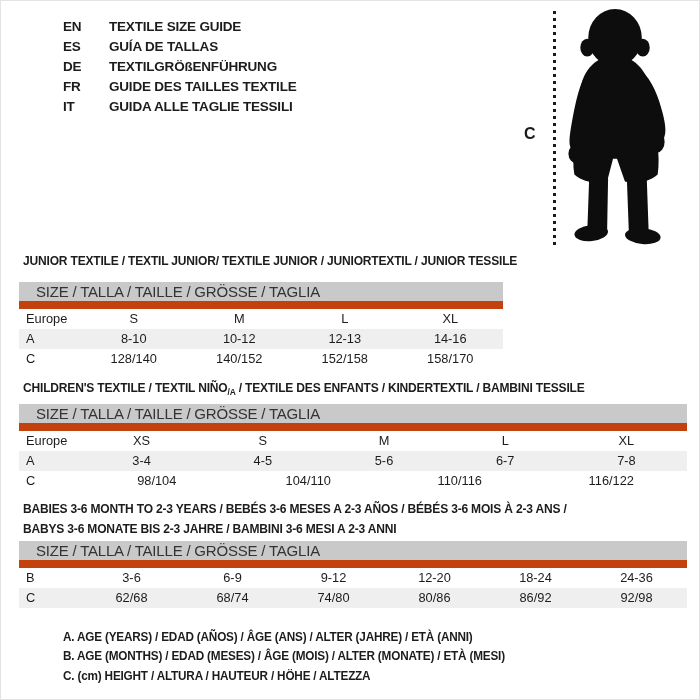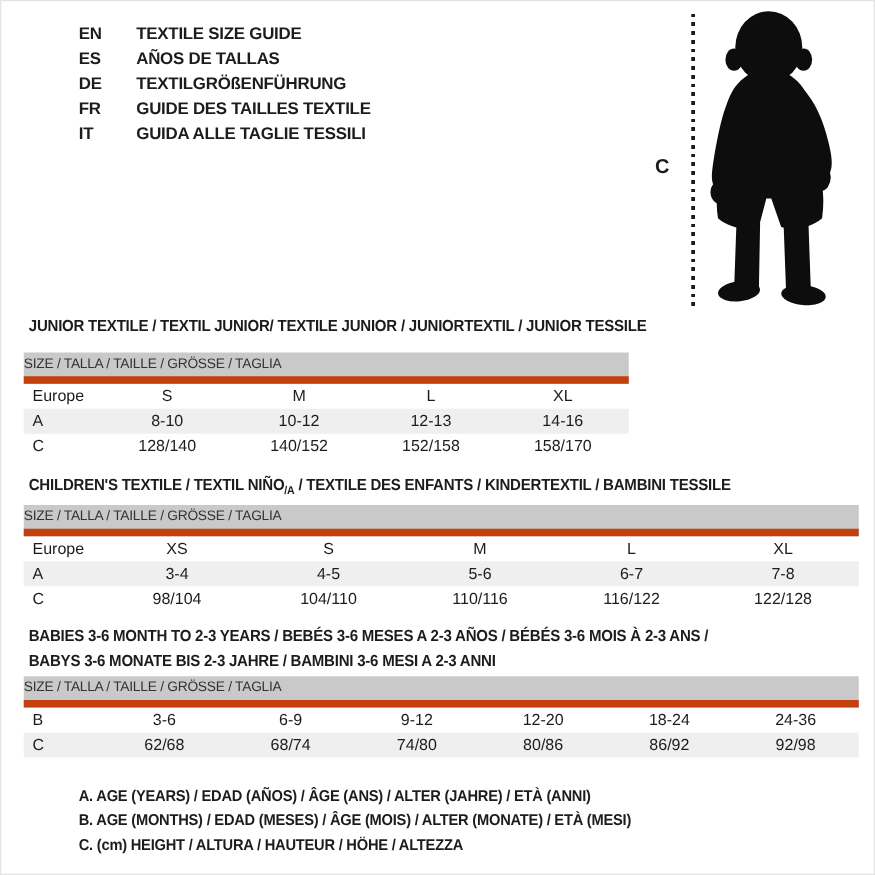--- a/index.html
+++ b/index.html
@@ -18,22 +18,22 @@
     background:repeating-linear-gradient(to bottom,#1a1a1a 0 3px,transparent 3px 7px);}
   .measure-label{position:absolute;left:523px;top:124px;font-weight:700;font-size:16px;}
   .silhouette{position:absolute;left:559px;top:7px;width:116px;height:238px;}
   
   .sec-title{position:absolute;left:22px;font-weight:700;font-size:12.8px;
     letter-spacing:-0.2px;white-space:nowrap;transform:scaleX(0.94);transform-origin:0 0;}
   .sec-title .line{display:block;line-height:19.5px;}
   .sub{font-size:9px;vertical-align:-3px;}
   
   .size-table{position:absolute;left:18px;box-sizing:border-box;}
-  .t-head{height:19px;line-height:19px;background:#c9c9c9;border-bottom:6px solid #c2410c;
-    padding-left:0;font-size:11px;color:#333333;letter-spacing:-0.2px;}
+  .t-head{height:19px;line-height:19px;background:#c9c9c9;border-bottom:8px solid #c2410c;
+    padding-left:17px;font-size:15px;color:#333333;letter-spacing:-0.2px;}
   .t-row{display:flex;height:20px;line-height:20px;font-size:12.8px;}
   .t-row.alt{background:#efefef;}
   .cell{flex:1;text-align:center;white-space:nowrap;}
   .cell.label{flex:0 0 62px;text-align:left;padding-left:7px;box-sizing:border-box;}
   
   .footnotes{position:absolute;left:22px;top:627px;margin-left:40px;}
   .footnote{font-weight:700;font-size:12.5px;line-height:19.3px;letter-spacing:-0.2px;
     white-space:nowrap;transform:scaleX(0.94);transform-origin:0 0;}
 </style>
 </head>
@@ -41,21 +41,21 @@
 
 <div class="page">
 
   <div class="lang-list">
     <div class="lang-row">
       <span class="lang-code">EN</span>
       <span class="lang-label">TEXTILE SIZE GUIDE</span>
     </div>
     <div class="lang-row">
       <span class="lang-code">ES</span>
-      <span class="lang-label">AÑOS DE TALLAS</span>
+      <span class="lang-label">GUÍA DE TALLAS</span>
     </div>
     <div class="lang-row">
       <span class="lang-code">DE</span>
       <span class="lang-label">TEXTILGRÖßENFÜHRUNG</span>
     </div>
     <div class="lang-row">
       <span class="lang-code">FR</span>
       <span class="lang-label">GUIDE DES TAILLES TEXTILE</span>
     </div>
     <div class="lang-row">
@@ -132,21 +132,20 @@
       <div class="cell">5-6</div>
       <div class="cell">6-7</div>
       <div class="cell">7-8</div>
     </div>
     <div class="t-row">
       <div class="cell label">C</div>
       <div class="cell">98/104</div>
       <div class="cell">104/110</div>
       <div class="cell">110/116</div>
       <div class="cell">116/122</div>
-      <div class="cell">122/128</div>
     </div>
   </div>
 
   <div class="sec-title" style="top:498px;">
     <span class="line">BABIES 3-6 MONTH TO 2-3 YEARS / BEBÉS 3-6 MESES A 2-3 AÑOS / BÉBÉS 3-6 MOIS À 2-3 ANS /</span>
     <span class="line">BABYS 3-6 MONATE BIS 2-3 JAHRE / BAMBINI 3-6 MESI A 2-3 ANNI</span>
   </div>
   <div class="size-table" style="top:540px;width:668px;">
     <div class="t-head">SIZE / TALLA / TAILLE / GRÖSSE / TAGLIA</div>
     <div class="t-row">

